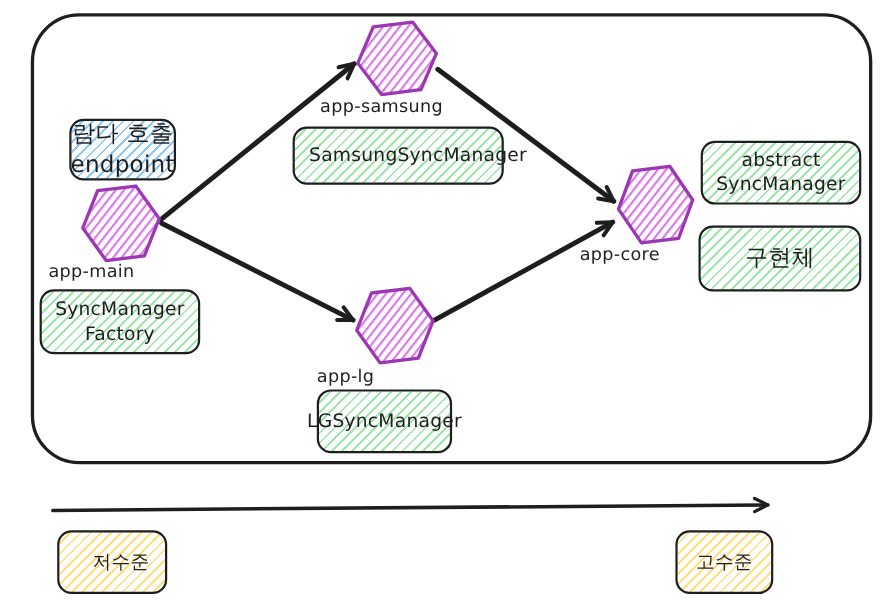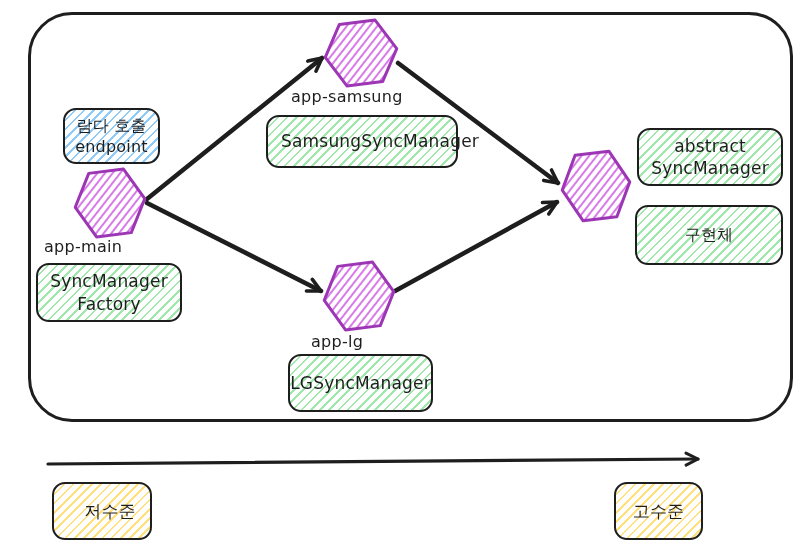--- a/index.html
+++ b/index.html
@@ -89,21 +89,21 @@
       var(--yellow-hatch) 0 1.8px, transparent 1.8px 6.5px);
   }
   .node-label {
     position: absolute;
     width: 132px;
     text-align: left;
     font-size: 16px;
     letter-spacing: .3px;
     white-space: nowrap;
   }
-  .fs15 { font-size: 16px; }
+  .fs15 { font-size: 21px; }
   .fs17 { font-size: 17px; }
 </style>
 </head>
 <body>
 
 <div class="stage">
 
   <div class="frame"></div>
 
   <svg class="wires" viewBox="0 0 806 555">
@@ -131,37 +131,38 @@
       <polygon class="hex" transform="rotate(-7 361 53)" points="325,53 343,22 379,22 397,53 379,84 343,84"></polygon>
       <polygon class="hex" transform="rotate(-7 359 296)" points="324,296 341.5,264 376.5,264 394,296 376.5,328 341.5,328"></polygon>
       <polygon class="hex" transform="rotate(-7 596 186)" points="562,186 579,153 613,153 630,186 613,219 579,219"></polygon>
     </g>
 
     <line class="axis-line" x1="48" y1="464" x2="698" y2="459" marker-end="url(#capSmall)"></line>
   </svg>
 
   <div class="node-label" style="left:44px; top:237px;">app-main</div>
   <div class="node-label" style="left:291px; top:87px;">app-samsung</div>
-  <div class="node-label" style="left:311px; top:332px;">app-lg</div>
+  <div class="node-label" style="left:288px; top:332px;">app-lg</div>
+  <div class="node-label" style="left:527px; top:221px;">app-core</div>
 
   <div class="note blue fs15" style="left:63px; top:108px; width:97px; height:56px;">
     <span>람다 호출</span>
     <span>endpoint</span>
   </div>
 
   <div class="note green fs17" style="left:36px; top:263px; width:146px; height:59px;">
     <span>SyncManager</span>
     <span>Factory</span>
   </div>
 
   <div class="note green fs17" style="left:266px; top:115px; width:192px; height:53px;padding-left:36px;">
     <span>SamsungSyncManager</span>
   </div>
 
-  <div class="note green fs17" style="left:288px; top:354px; width:145px; height:58px;">
+  <div class="note green fs17" style="left:288px; top:354px; width:123px; height:58px;">
     <span>LGSyncManager</span>
   </div>
 
   <div class="note green fs17" style="left:637px; top:128px; width:146px; height:58px;">
     <span>abstract</span>
     <span>SyncManager</span>
   </div>
 
   <div class="note green fs15" style="left:635px; top:205px; width:148px; height:60px;">
     <span>구현체</span>

